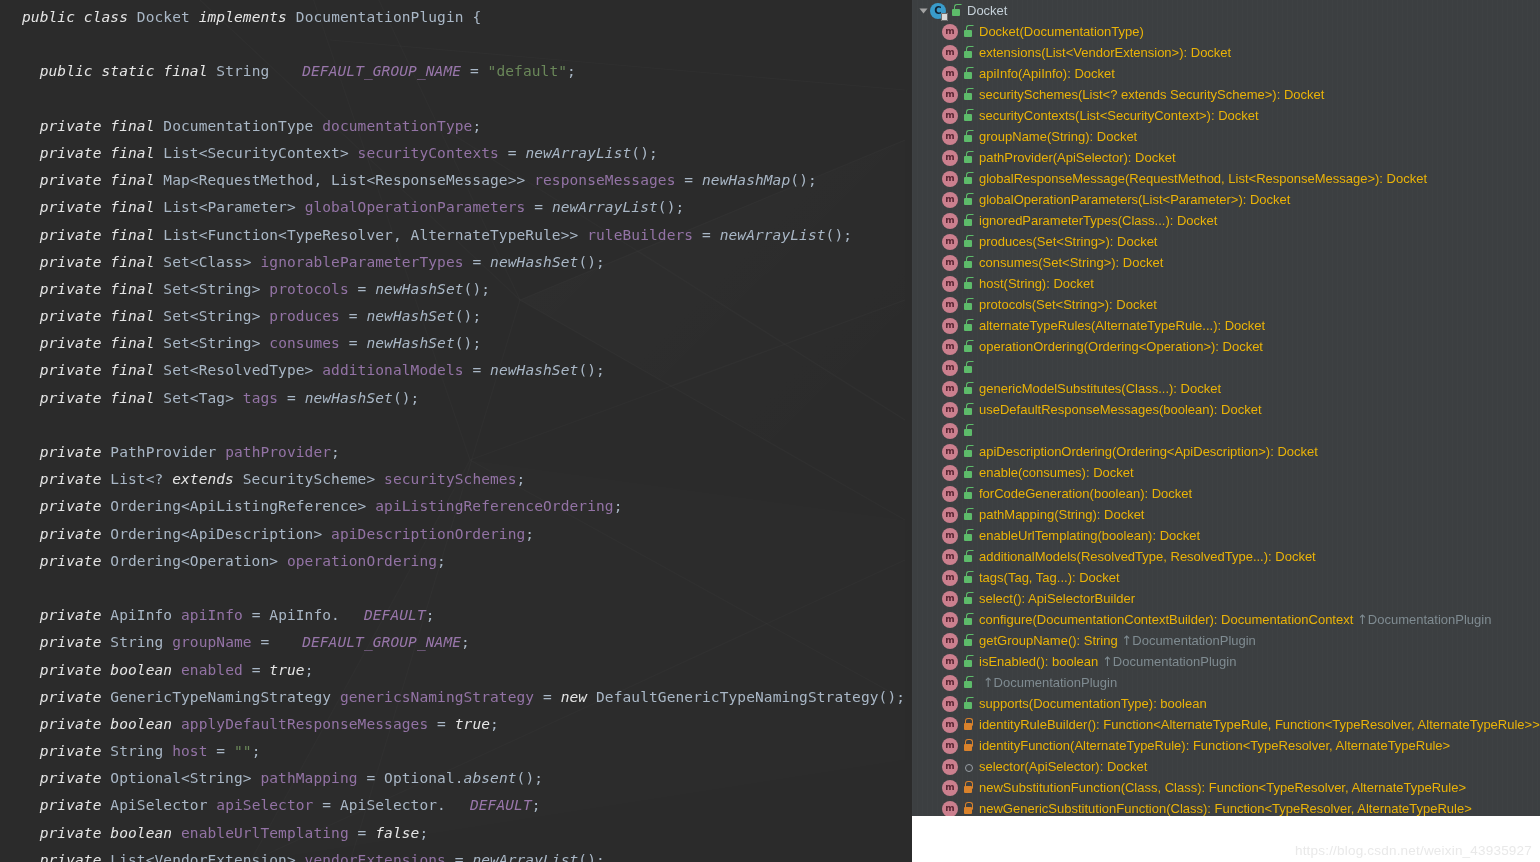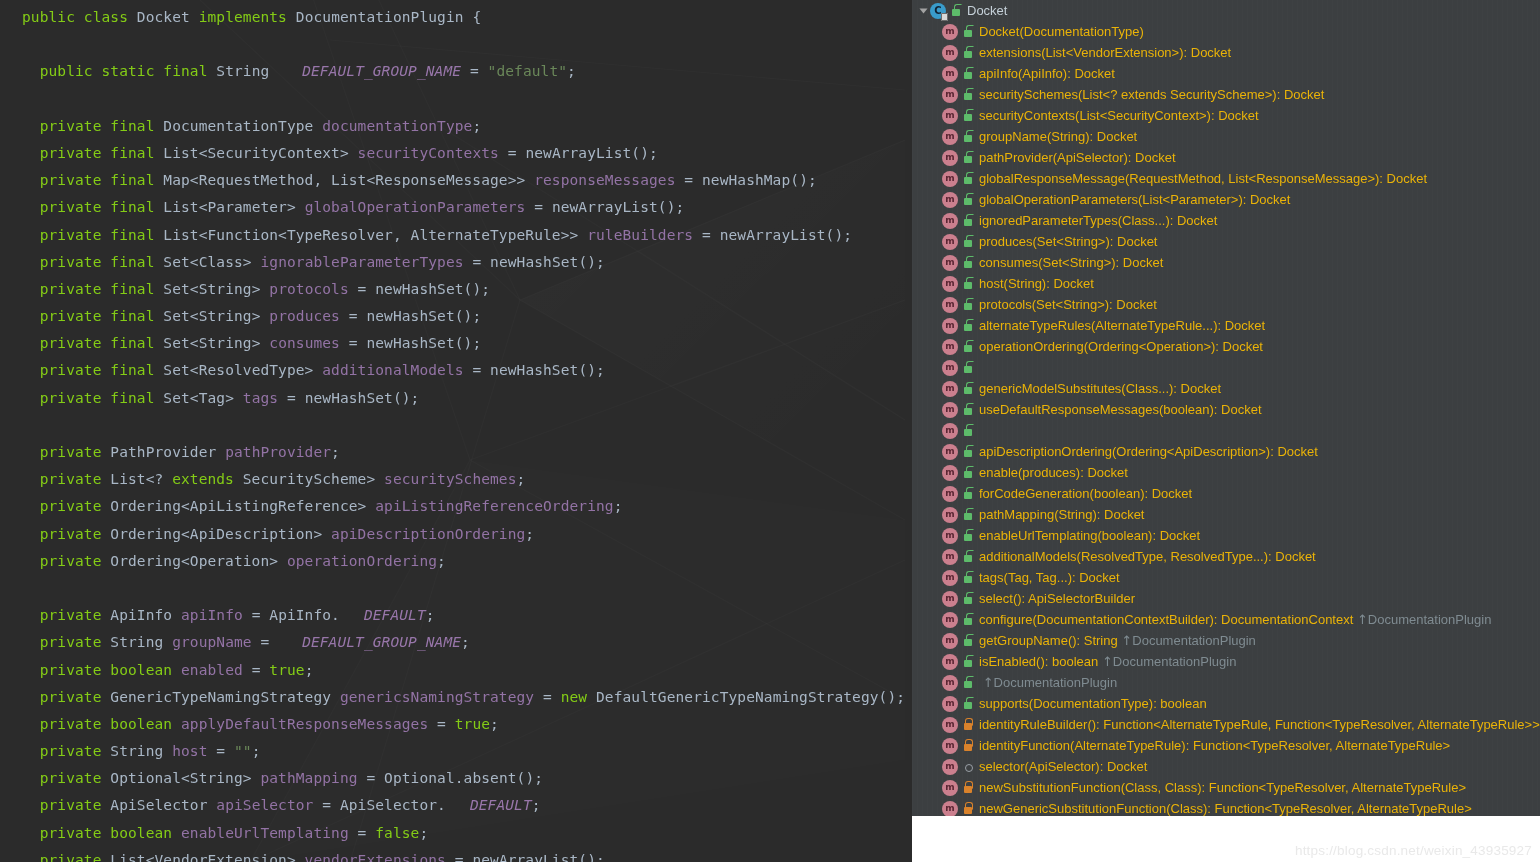--- a/index.html
+++ b/index.html
@@ -33,26 +33,26 @@
     position: relative;
     padding: 4px 0 0 22px;
     font-family: "DejaVu Sans Mono", monospace;
     font-size: 14.5px;
     line-height: 27.2px;
     white-space: pre;
     color: #a9b7c6;
     letter-spacing: .1px;
   }
   .ln { height: 27.2px; }
-  .kw   { color: #84cc16; }
+  .kw   { color: #e5e5e5; font-style: italic; }
   .typ  { color: #a9b7c6; }
   .fld  { color: #9373a5; }
   .cfld { color: #9876aa; font-style: italic; margin-left: 24px; }
   .str  { color: #6a8759; }
-  .mth  { color: #a9b7c6; }
+  .mth  { color: #a9b7c6; font-style: italic; }
   .pct  { color: #a9b7c6; }
 
   
   #structure {
     position: absolute;
     left: 912px; top: 0;
     width: 628px; height: 816px;
     background: #3c3f41;
     overflow: hidden;
   }
@@ -330,21 +330,21 @@
           <span class="vis public"></span>
         </div>
         <div class="srow child">
           <span class="icon-method">m</span>
           <span class="vis public"></span>
           <span class="label">apiDescriptionOrdering(Ordering&lt;ApiDescription&gt;): Docket</span>
         </div>
         <div class="srow child">
           <span class="icon-method">m</span>
           <span class="vis public"></span>
-          <span class="label">enable(produces): Docket</span>
+          <span class="label">enable(consumes): Docket</span>
         </div>
         <div class="srow child">
           <span class="icon-method">m</span>
           <span class="vis public"></span>
           <span class="label">forCodeGeneration(boolean): Docket</span>
         </div>
         <div class="srow child">
           <span class="icon-method">m</span>
           <span class="vis public"></span>
           <span class="label">pathMapping(String): Docket</span>

